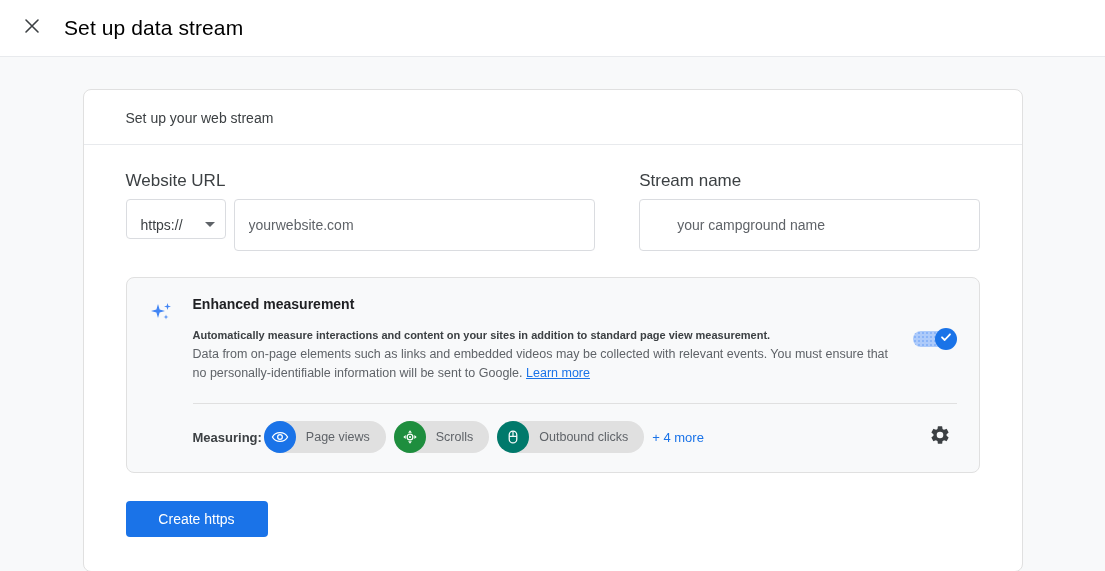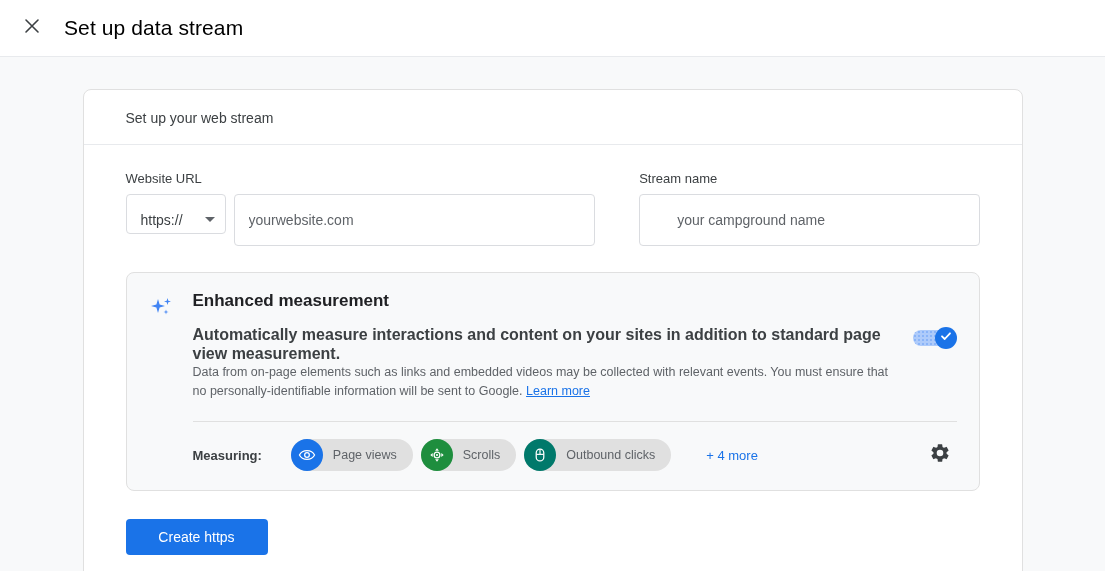--- a/index.html
+++ b/index.html
@@ -70,21 +70,21 @@
     display: flex;
     gap: 44px;
   }
   .field {
     display: flex;
     flex-direction: column;
   }
   .field.url { width: 472px; }
   .field.name { width: 342px; }
   .field-label {
-    font-size: 13px;
+    font-size: 17px;
     color: #3c4043;
     margin-bottom: 8px;
   }
   .url-inputs {
     display: flex;
     gap: 8px;
   }
   .scheme-select {
     width: 100px;
     height: 40px;
@@ -133,33 +133,33 @@
     display: flex;
     gap: 16px;
   }
   .em-sparkle {
     width: 28px;
     flex: 0 0 28px;
     padding-top: 4px;
   }
   .em-main { flex: 1; }
   .em-title {
-    font-size: 17px;
+    font-size: 14px;
     color: #202124;
     font-weight: bold;
     margin-bottom: 14px;
   }
   .em-desc-row {
     display: flex;
     align-items: flex-start;
     gap: 18px;
   }
   .em-desc { flex: 1; }
   .em-line1 {
-    font-size: 16px;
+    font-size: 11px;
     color: #3c4043;
     line-height: 19px;
     font-weight: bold;
   }
   .em-line2, .em-line3 {
     font-size: 12.5px;
     color: #5f6368;
     line-height: 19px;
   }
   .link {
@@ -200,21 +200,21 @@
   .em-divider {
     height: 1px;
     background: #e0e0e0;
     margin: 20px 0 16px 0;
   }
 
   
   .measuring-row {
     display: flex;
     align-items: center;
-    gap: 29px;
+    gap: 2px;
   }
   .measuring-label {
     font-size: 13px;
     color: #3c4043;
     font-weight: bold;
     flex: 0 0 auto;
   }
   .chips {
     display: flex;
     align-items: flex-start;

